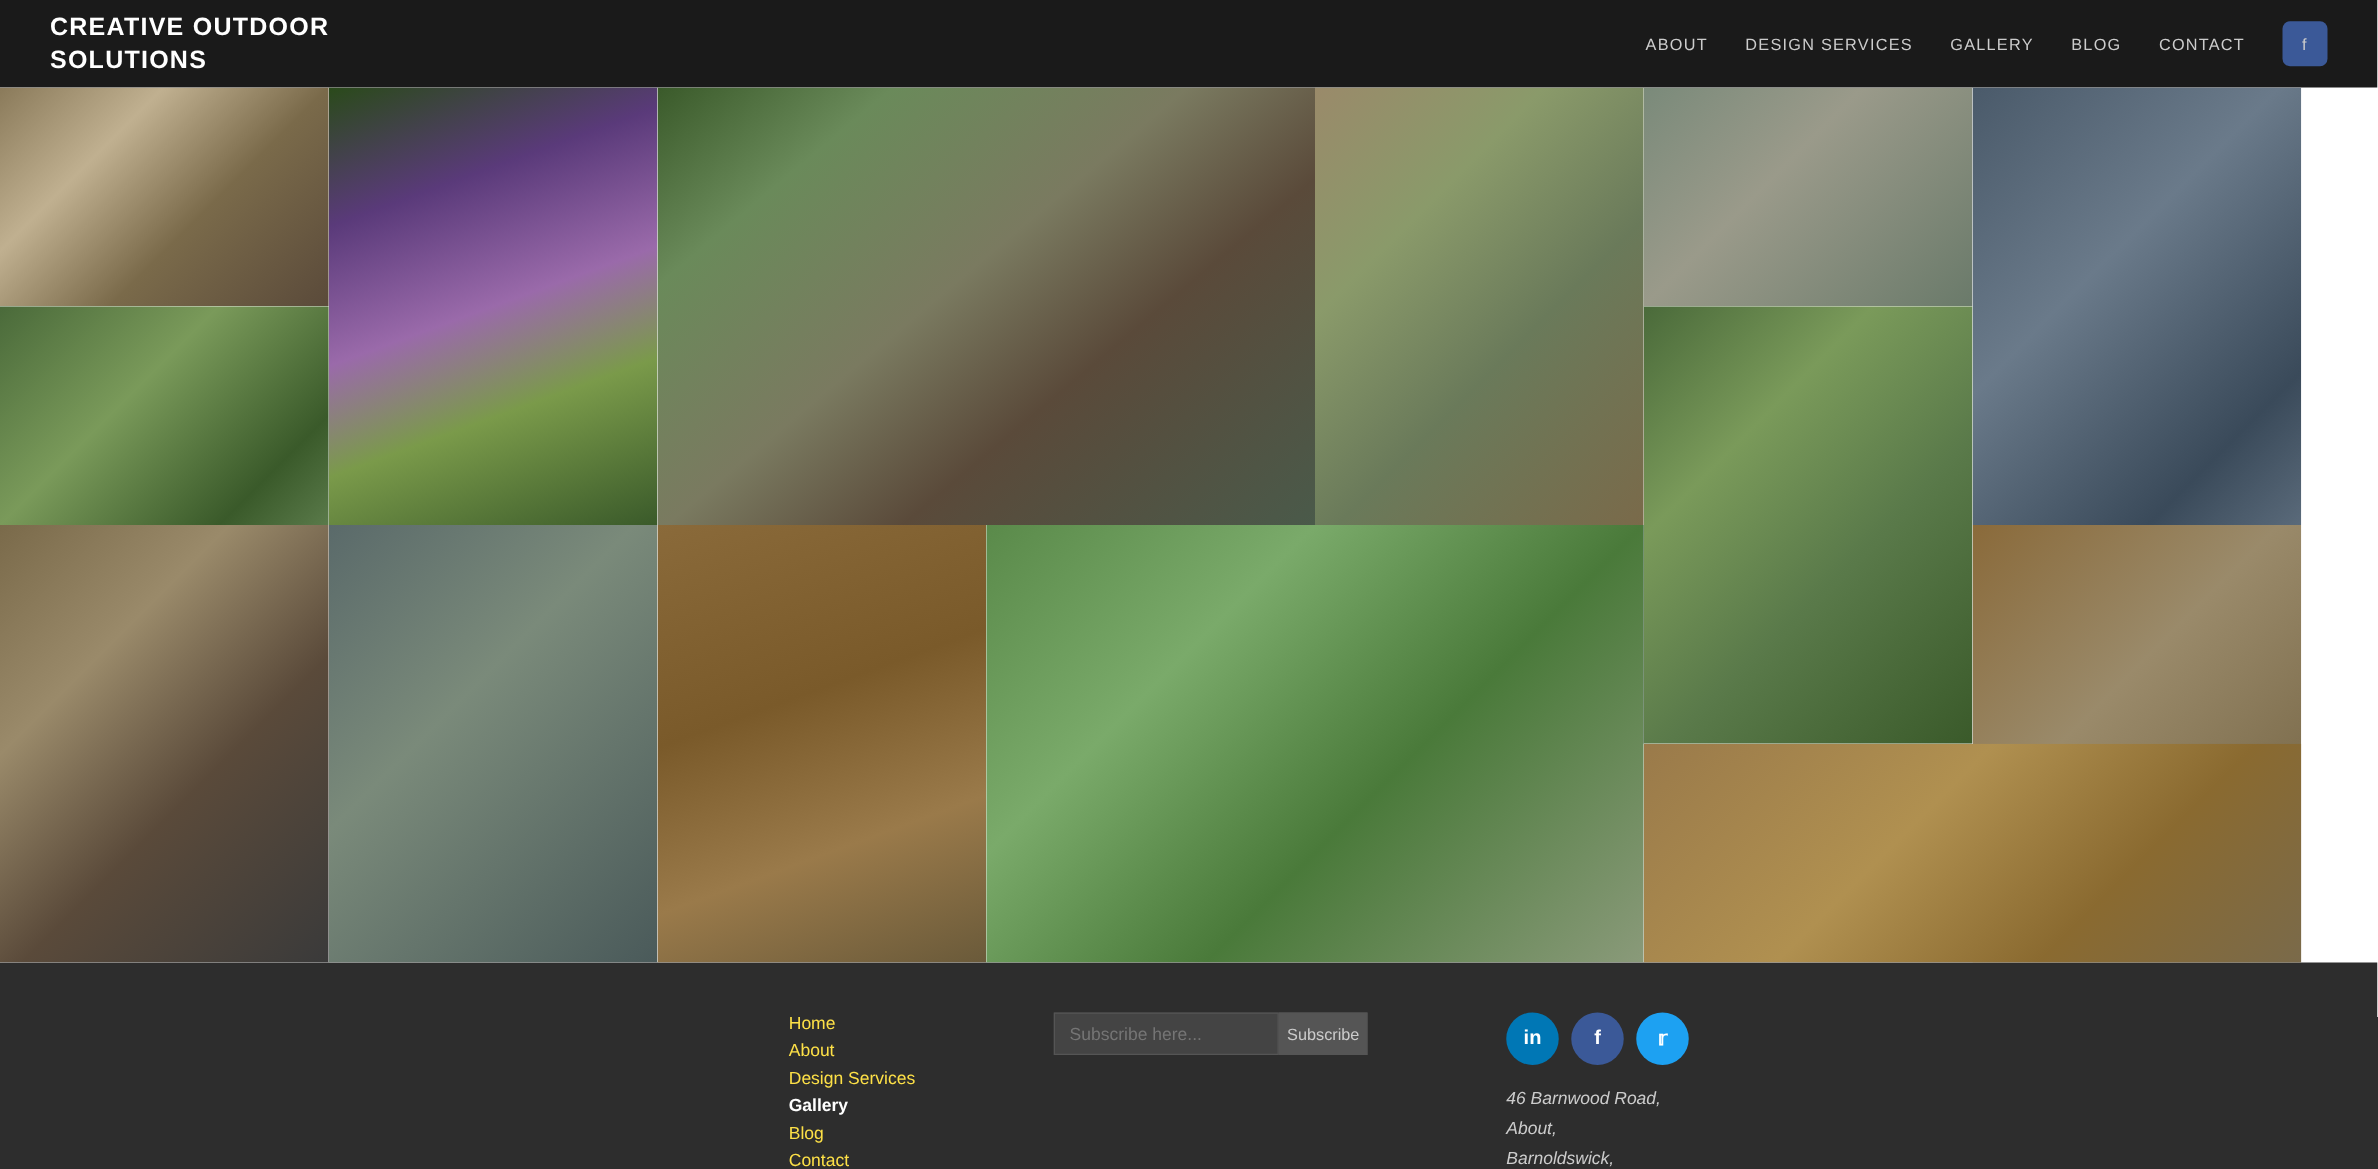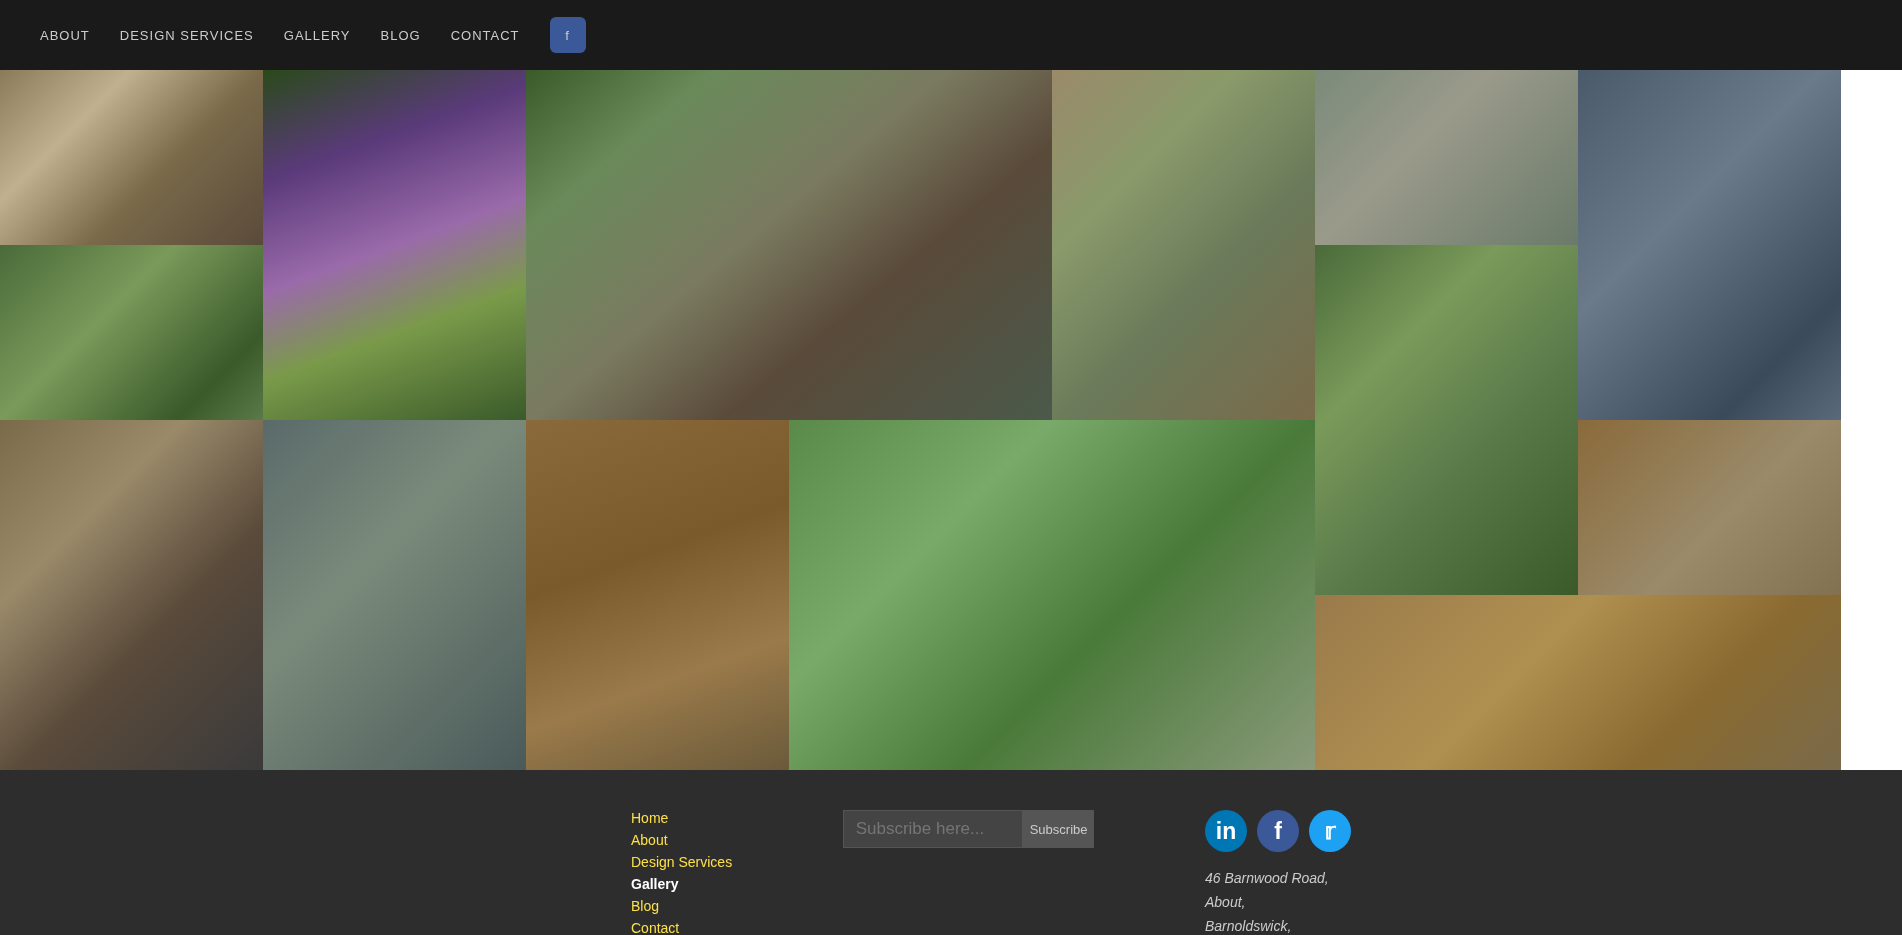--- a/index.html
+++ b/index.html
@@ -127,21 +127,21 @@
       flex-direction: column;
       align-items: center;
       gap: 10px;
     }
     .subscribe-input {
       display: flex;
       gap: 0;
     }
     .subscribe-input input {
       padding: 8px 12px;
-      font-size: 17px;
+      font-size: 14px;
       border: 1px solid #555;
       background: #444;
       color: #ccc;
       outline: none;
       width: 180px;
     }
     .subscribe-input button {
       padding: 8px 6px;
       background: #555;
       color: #ccc;
@@ -160,38 +160,42 @@
       display: flex;
       gap: 10px;
     }
     .social-icon {
       width: 42px;
       height: 42px;
       border-radius: 50%;
       display: flex;
       align-items: center;
       justify-content: center;
-      font-size: 23px;
+      font-size: 16px;
       font-weight: bold;
       color: #fff;
       text-decoration: none;
     }
     .si-linkedin { background: #0077b5; }
     .si-facebook { background: #3b5998; }
     .si-twitter { background: #1da1f2; }
     .footer-address {
       color: #ccc;
       font-size: 14px;
       line-height: 1.7;
     }
   </style>
 </head>
 <body>
 
 <header class="header">
+  <div class="logo">
+    <span>CREATIVE OUTDOOR</span><br>
+    <span>SOLUTIONS</span>
+  </div>
   <nav class="nav">
     <a href="#about">ABOUT</a>
     <a href="#services">DESIGN SERVICES</a>
     <a href="#gallery">GALLERY</a>
     <a href="#blog">BLOG</a>
     <a href="#contact">CONTACT</a>
     <a href="#facebook" class="nav-fb">f</a>
   </nav>
 </header>
 

